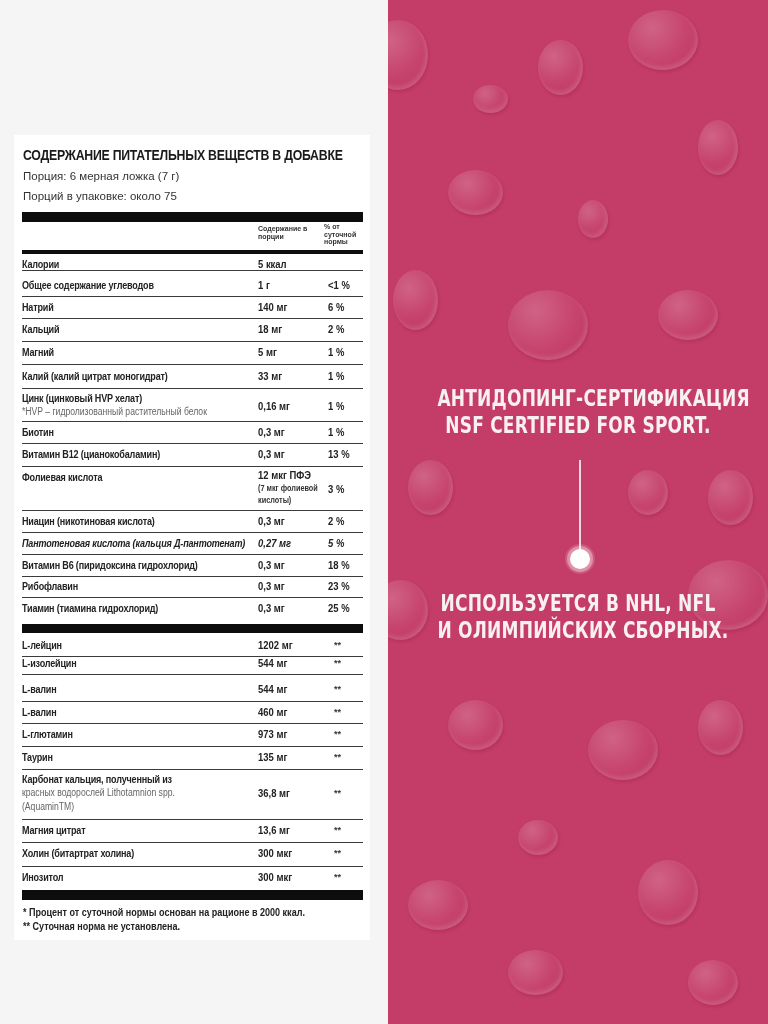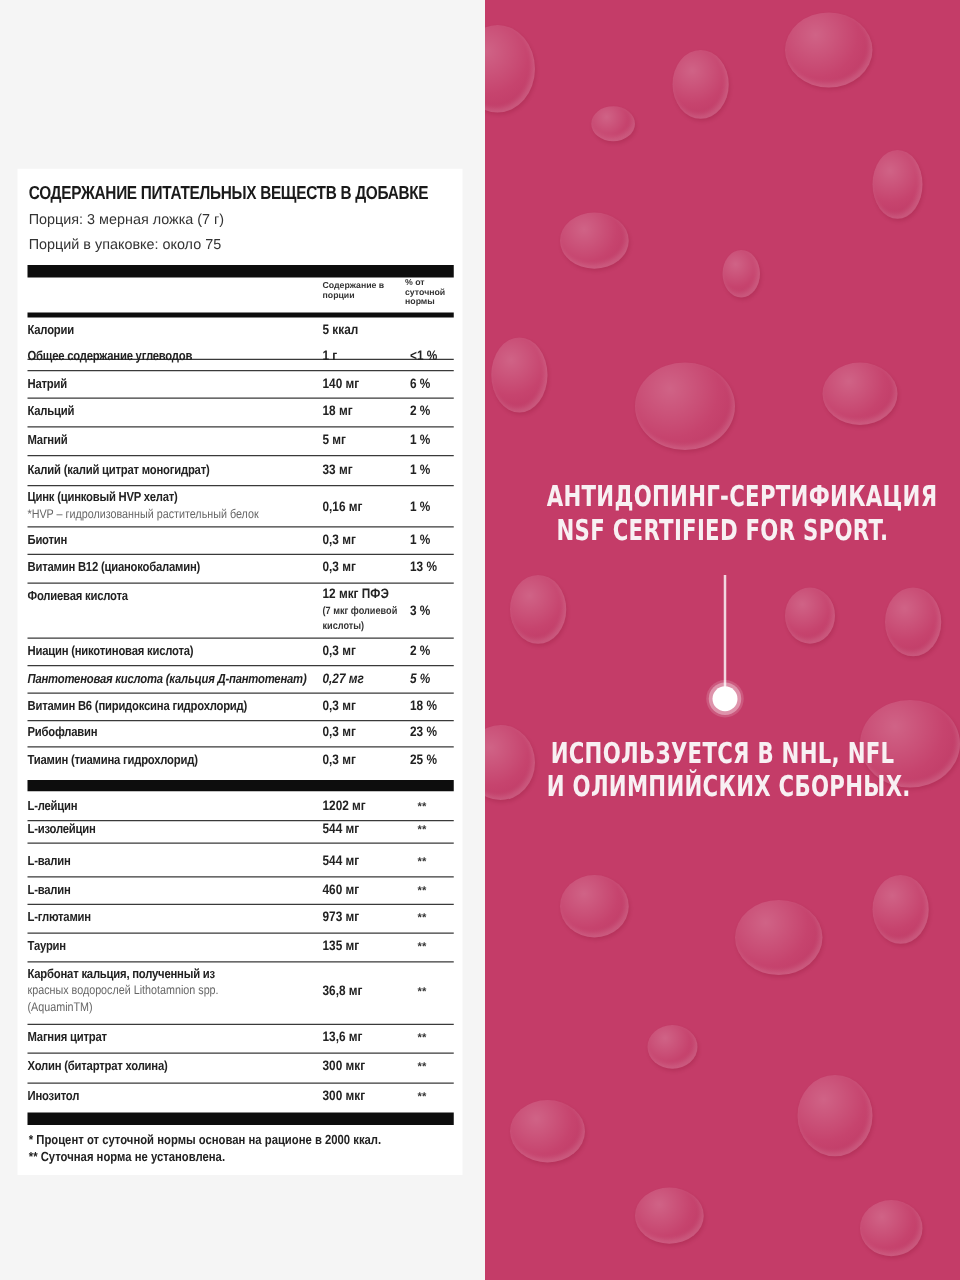--- a/index.html
+++ b/index.html
@@ -33,29 +33,29 @@
   .connector-dot { position: absolute; left: 182px; top: 549px; width: 20px; height: 20px; border-radius: 50%; background: #ffffff; box-shadow: 0 0 0 3px rgba(255,255,255,0.35), 0 0 0 5px rgba(255,255,255,0.15); }
 </style>
 </head>
 <body>
 
 <div class="left-panel">
   <div class="label-card"></div>
 </div>
 
 <div class="label-title">СОДЕРЖАНИЕ ПИТАТЕЛЬНЫХ ВЕЩЕСТВ В ДОБАВКЕ</div>
-<div class="serving" style="top:170px;">Порция: 3 мерная ложка (7 г)</div>
+<div class="serving" style="top:170px;">Порция: 6 мерная ложка (7 г)</div>
 <div class="serving" style="top:190px;">Порций в упаковке: около 75</div>
 
 <div class="thick-bar" style="top:212px;height:10px;"></div>
 <div class="col-head" style="left:258px;top:225px;width:60px;">Содержание в порции</div>
 <div class="col-head" style="left:324px;top:223px;width:40px;">% от суточной нормы</div>
 <div class="thick-bar" style="top:250px;height:4px;"></div>
 
-<div class="row" style="top:254px;height:34px;">
+<div class="row" style="top:254px;height:17px;">
   <span class="name" style="top:4px;">Калории</span>
   <span class="amt" style="top:4px;">5 ккал</span>
 </div>
 <div class="row" style="top:275px;height:22px;">
   <span class="name" style="top:4px;">Общее содержание углеводов</span>
   <span class="amt" style="top:4px;">1 г</span>
   <span class="dv" style="top:4px;">&lt;1 %</span>
 </div>
 <div class="row" style="top:297px;height:22px;">
   <span class="name" style="top:4px;">Натрий</span>

